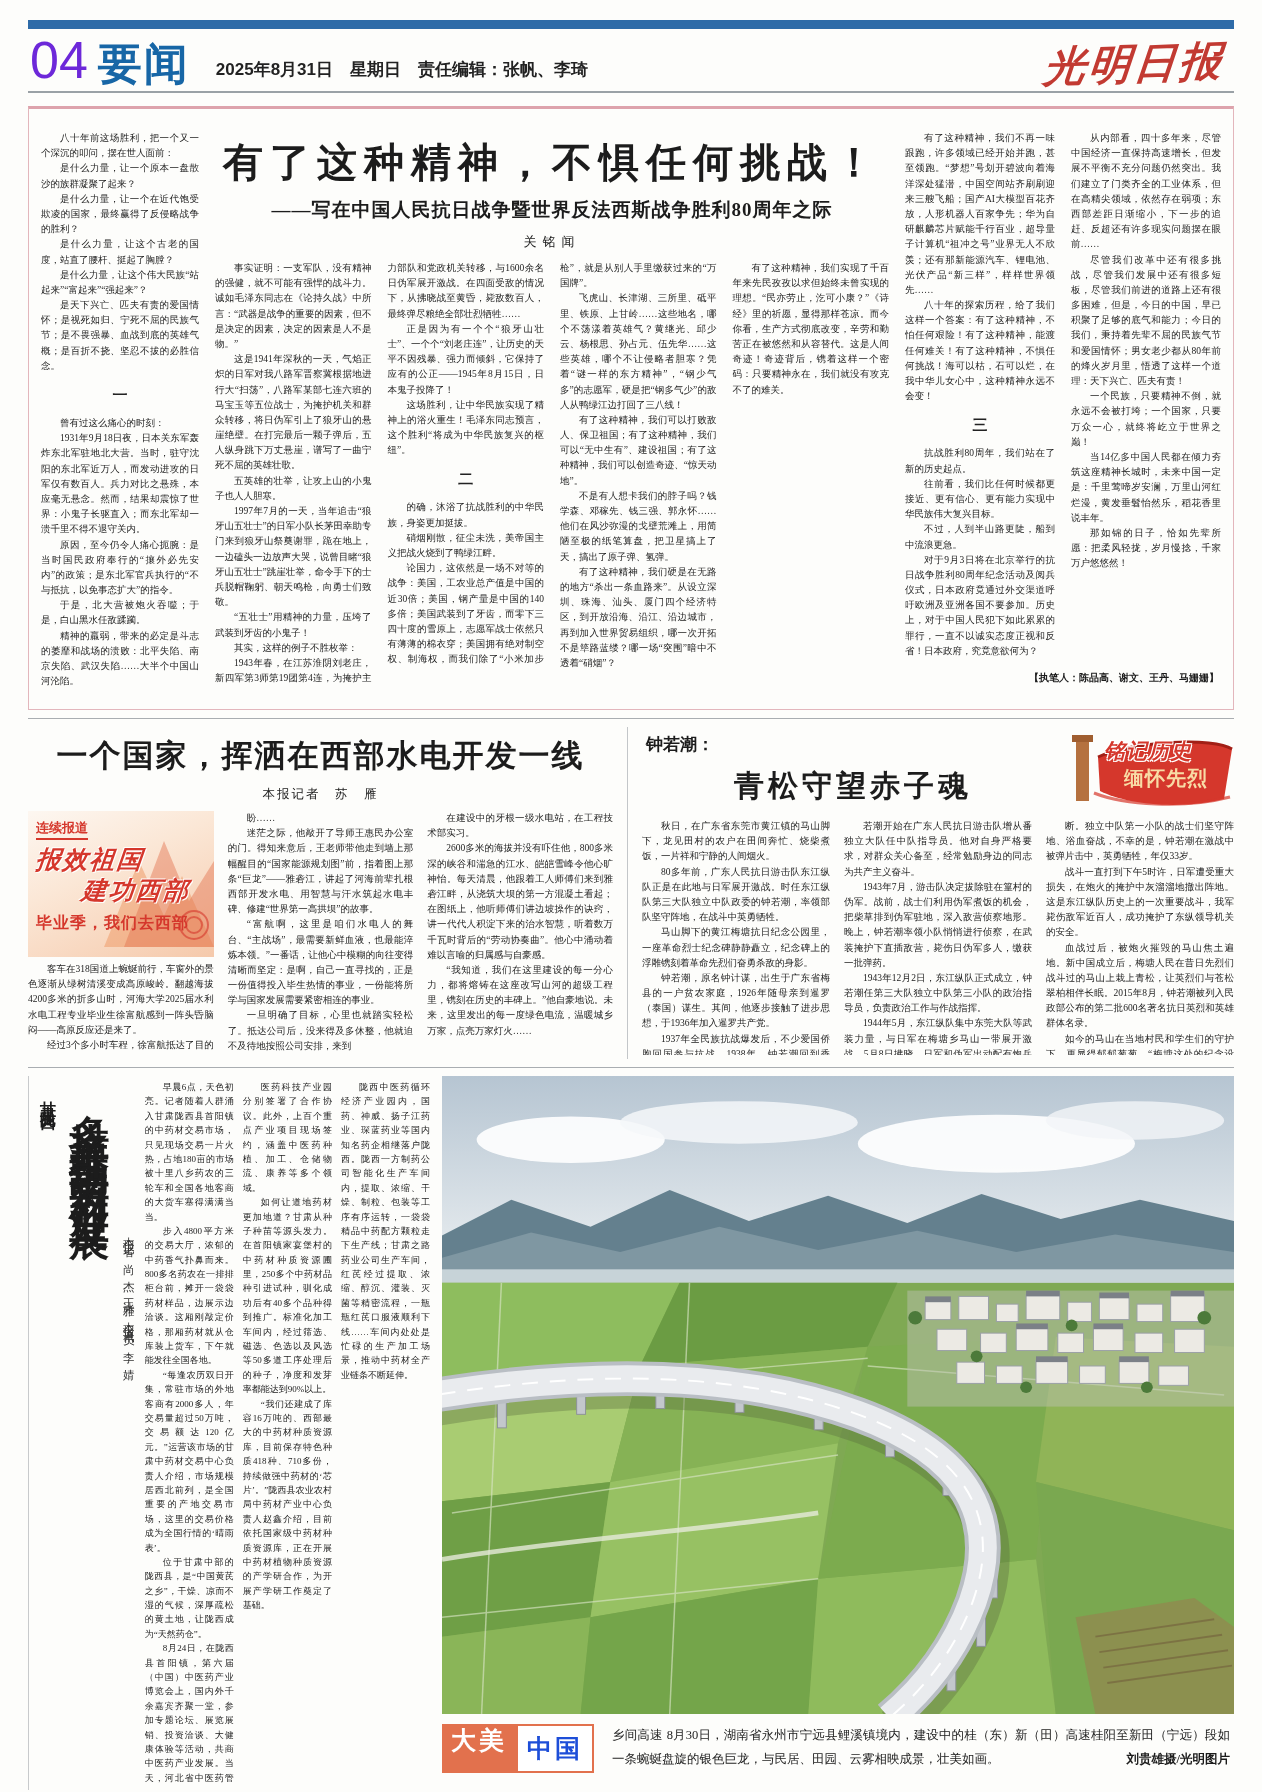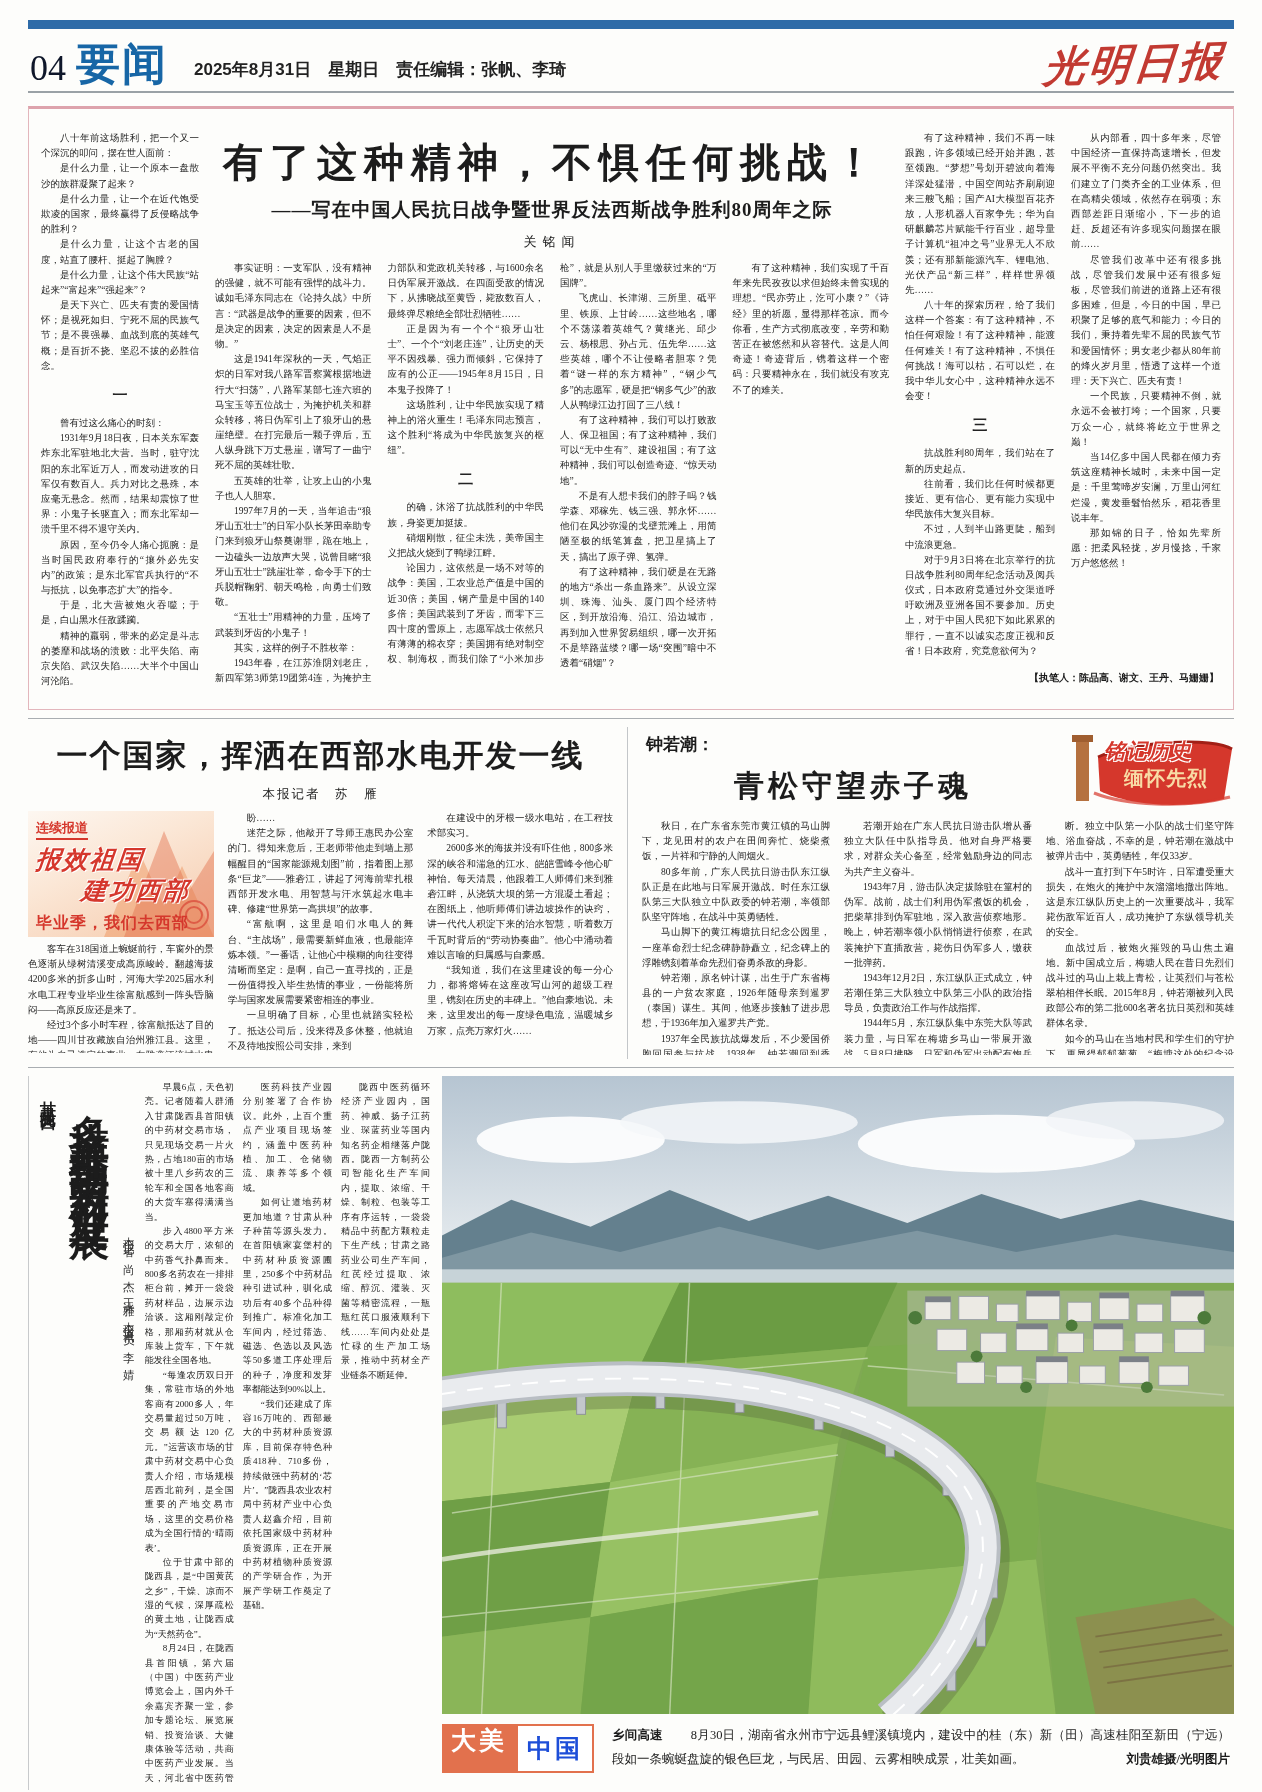--- a/index.html
+++ b/index.html
@@ -4,21 +4,21 @@
 <style>
   * { margin:0; padding:0; box-sizing:border-box; }
   html,body { background:#e8e8e8; }
   body { width:1262px; height:1792px; position:relative;
          font-family:"Liberation Serif", serif; color:#1c1c1c; }
   .page { position:absolute; inset:0; background:#fdfdfb; padding:20px 28px 0 28px; overflow:hidden; }
 
   
   .topbar { height:9px; background:#2e6ba8; }
   .mast-row { height:62px; display:flex; align-items:flex-end; padding:6px 2px 6px 2px; }
-  .pageno { font-family:Liberation Serif, serif; font-size:36px; line-height:0.95; color:#0f172a; }
+  .pageno { font-family:Liberation Sans, sans-serif; font-size:52px; line-height:0.95; color:#6d28d9; }
   .secname { font-family:"DejaVu Sans", sans-serif; font-weight:900; font-size:44px; line-height:0.95;
              color:#1766a6; margin-left:10px; letter-spacing:2px; }
   .dateline { font-size:17px; font-weight:bold; margin-left:26px; padding-bottom:4px; color:#222;
               font-family:"Liberation Sans", sans-serif; }
   .logo { margin-left:auto; color:#c23a32; font-family:"DejaVu Serif", serif; font-weight:900;
           font-style:italic; font-size:42px; line-height:1; letter-spacing:3px;
           transform:skewX(-7deg) rotate(-2deg); padding-right:8px; }
   .rule { border-top:2px solid #9aa1a6; }
 
   
@@ -45,21 +45,21 @@
   
   .row2 { display:grid; grid-template-columns:1fr 1px 592px; column-gap:14px; height:332px; overflow:hidden; }
   .vdiv { background:#c3c6c9; }
   .art2 h2 { font-family:"DejaVu Sans", sans-serif; font-weight:900; font-size:31px; text-align:center;
              letter-spacing:2px; margin-top:8px; }
   .byline { text-align:center; font-size:12.5px; margin:9px 0 8px; letter-spacing:2px; }
   .a2cols, .a3cols { display:grid; grid-template-columns:repeat(3,1fr); column-gap:14px; overflow:hidden; }
   .a2cols { height:242px; }
   .acol { overflow:hidden; }
 
-  .promo { height:126px; margin-bottom:5px; position:relative; overflow:hidden;
+  .promo { height:146px; margin-bottom:5px; position:relative; overflow:hidden;
            background:linear-gradient(155deg,#fdf7f1 0%,#fbe7d6 40%,#f5c9ab 100%); padding:7px 8px; }
   .promo svg { position:absolute; right:0; top:0; height:100%; }
   .promo-tag { position:relative; color:#d5372c; font-size:13px; font-weight:bold;
                font-family:"Liberation Sans", sans-serif; display:inline-block;
                border-bottom:2px solid #d5372c; padding-bottom:1px; }
   .promo-l1, .promo-l2 { position:relative; font-family:"DejaVu Sans", sans-serif; font-weight:900;
                font-style:italic; font-size:25px; color:#d5372c; letter-spacing:2px;
                text-shadow:1px 1px 0 #fff, -1px -1px 0 #fff; transform:skewX(-6deg); }
   .promo-l1 { margin-top:3px; }
   .promo-l2 { margin-left:46px; margin-top:-2px; }
@@ -92,21 +92,21 @@
   .a4cols .jtext p { font-size:9px; }
 
   .photo { display:flex; flex-direction:column; overflow:hidden; }
   .photo-img { flex:1; position:relative; overflow:hidden; background:#87a862; }
   .photo-img svg { position:absolute; inset:0; width:100%; height:100%; }
   .photo-cap { display:flex; column-gap:18px; margin:10px 0 8px; align-items:flex-start; height:58px; }
   .dmzg { display:flex; flex:none; font-family:"DejaVu Sans", sans-serif; font-weight:900; }
   .dm { background:#e2714d; color:#fff; font-size:25px; padding:0 9px; letter-spacing:3px; }
   .zg { background:#fff; color:#1d4ed8; border:2px solid #e2714d; font-size:25px; padding:6px 9px; letter-spacing:3px; }
   .cap-text { flex:1; position:relative; font-size:12.5px; line-height:1.9; text-align:justify; padding-right:4px; }
-  .cap-title { font-weight:bold; margin-right:28px; }
+  .cap-title { font-weight:normal; margin-right:4px; }
   .credit { position:absolute; right:4px; bottom:0; font-weight:bold; background:#fdfdfb; padding-left:10px; }
 </style>
 </head>
 <body>
 
 <div class="page">
 
   <div class="topbar"></div>
   <div class="mast-row">
     <span class="pageno">04</span>

